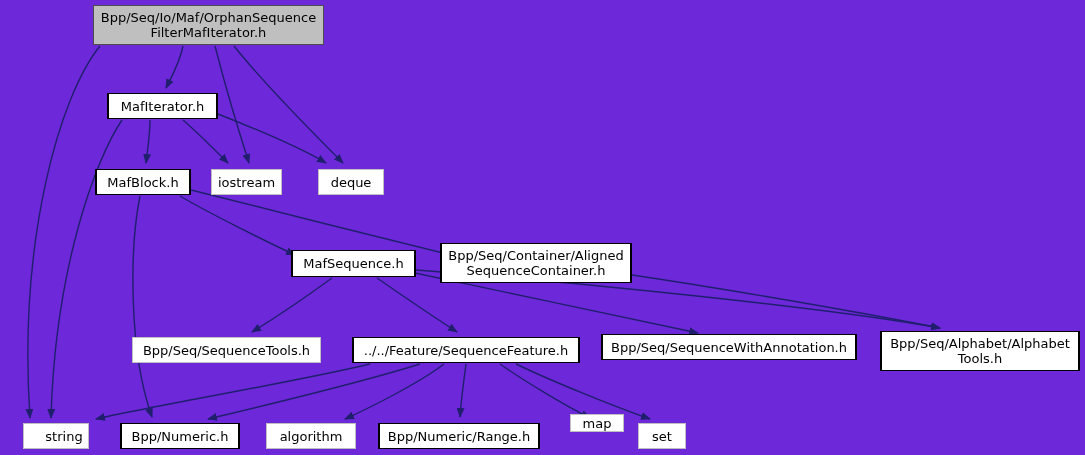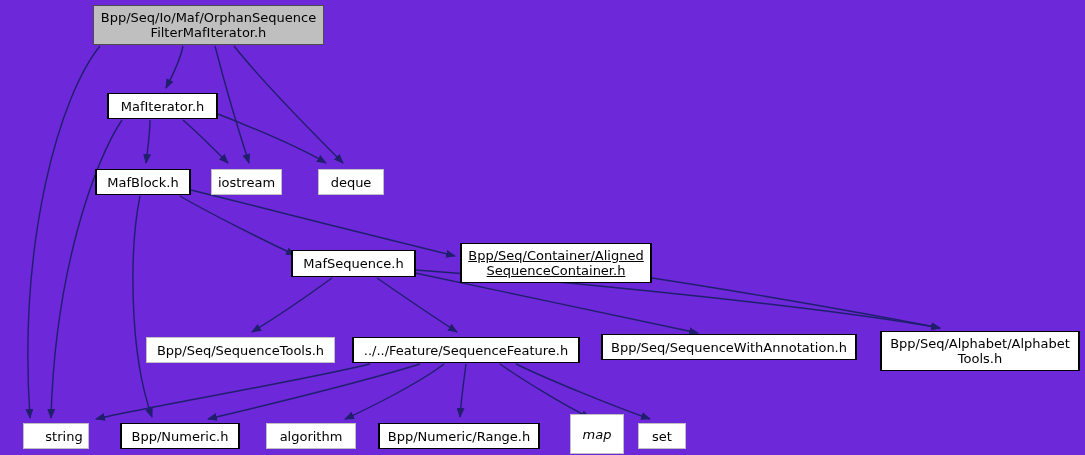--- a/index.html
+++ b/index.html
@@ -64,25 +64,25 @@
       </div>
       <div class="node sys" style="left: 211px; top: 169px; width: 71px; height: 26px;">
         <span>iostream</span>
       </div>
       <div class="node sys" style="left: 318px; top: 169px; width: 66px; height: 26px;">
         <span>deque</span>
       </div>
       <div class="node doc" style="left: 291px; top: 250px; width: 125px; height: 27px;">
         <span>MafSequence.h</span>
       </div>
-      <div class="node doc" style="left: 460px; top: 243px; width: 192px; height: 40px; text-decoration: underline;">
+      <div class="node doc" style="left: 440px; top: 243px; width: 192px; height: 40px;">
         <span>Bpp/Seq/Container/Aligned
 SequenceContainer.h</span>
       </div>
-      <div class="node sys" style="left: 146px; top: 337px; width: 189px; height: 26px;">
+      <div class="node sys" style="left: 132px; top: 337px; width: 189px; height: 26px;">
         <span>Bpp/Seq/SequenceTools.h</span>
       </div>
       <div class="node doc" style="left: 352px; top: 337px; width: 228px; height: 26px;">
         <span>../../Feature/SequenceFeature.h</span>
       </div>
       <div class="node doc" style="left: 601px; top: 334px; width: 256px; height: 26px;">
         <span>Bpp/Seq/SequenceWithAnnotation.h</span>
       </div>
       <div class="node doc" style="left: 880px; top: 331px; width: 200px; height: 40px;">
         <span>Bpp/Seq/Alphabet/Alphabet
@@ -93,20 +93,20 @@
       </div>
       <div class="node doc" style="left: 120px; top: 423px; width: 120px; height: 26px;">
         <span>Bpp/Numeric.h</span>
       </div>
       <div class="node sys" style="left: 266px; top: 423px; width: 90px; height: 26px;">
         <span>algorithm</span>
       </div>
       <div class="node doc" style="left: 378px; top: 423px; width: 162px; height: 26px;">
         <span>Bpp/Numeric/Range.h</span>
       </div>
-      <div class="node sys" style="left: 570px; top: 414px; width: 54px; height: 40px; font-style: italic;">
+      <div class="node sys" style="left: 570px; top: 414px; width: 54px; height: 18px;">
         <span>map</span>
       </div>
       <div class="node sys" style="left: 638px; top: 423px; width: 48px; height: 26px;">
         <span>set</span>
       </div>
     </div>
 </div>
 
 </body></html>

